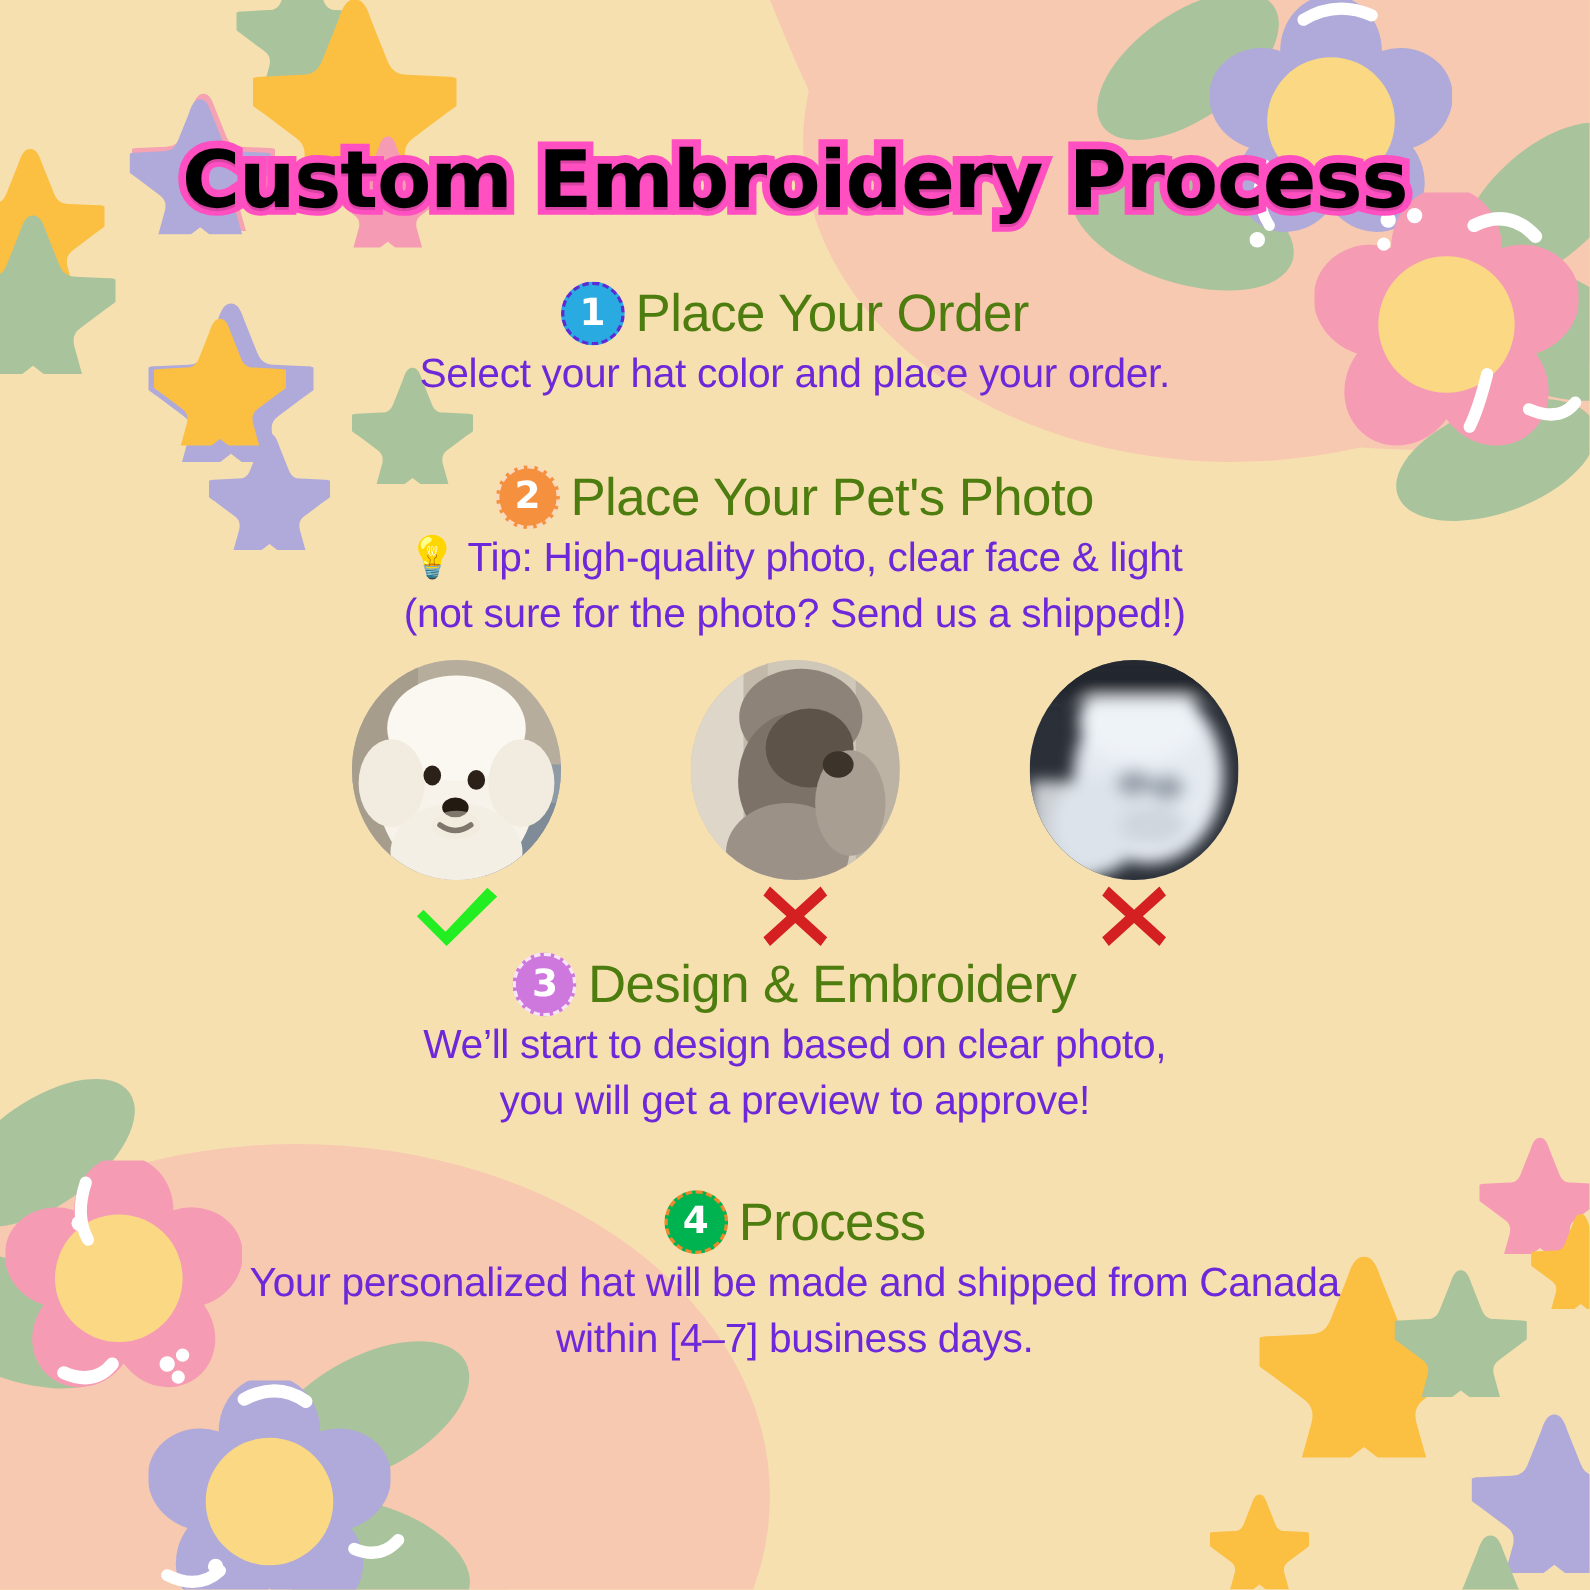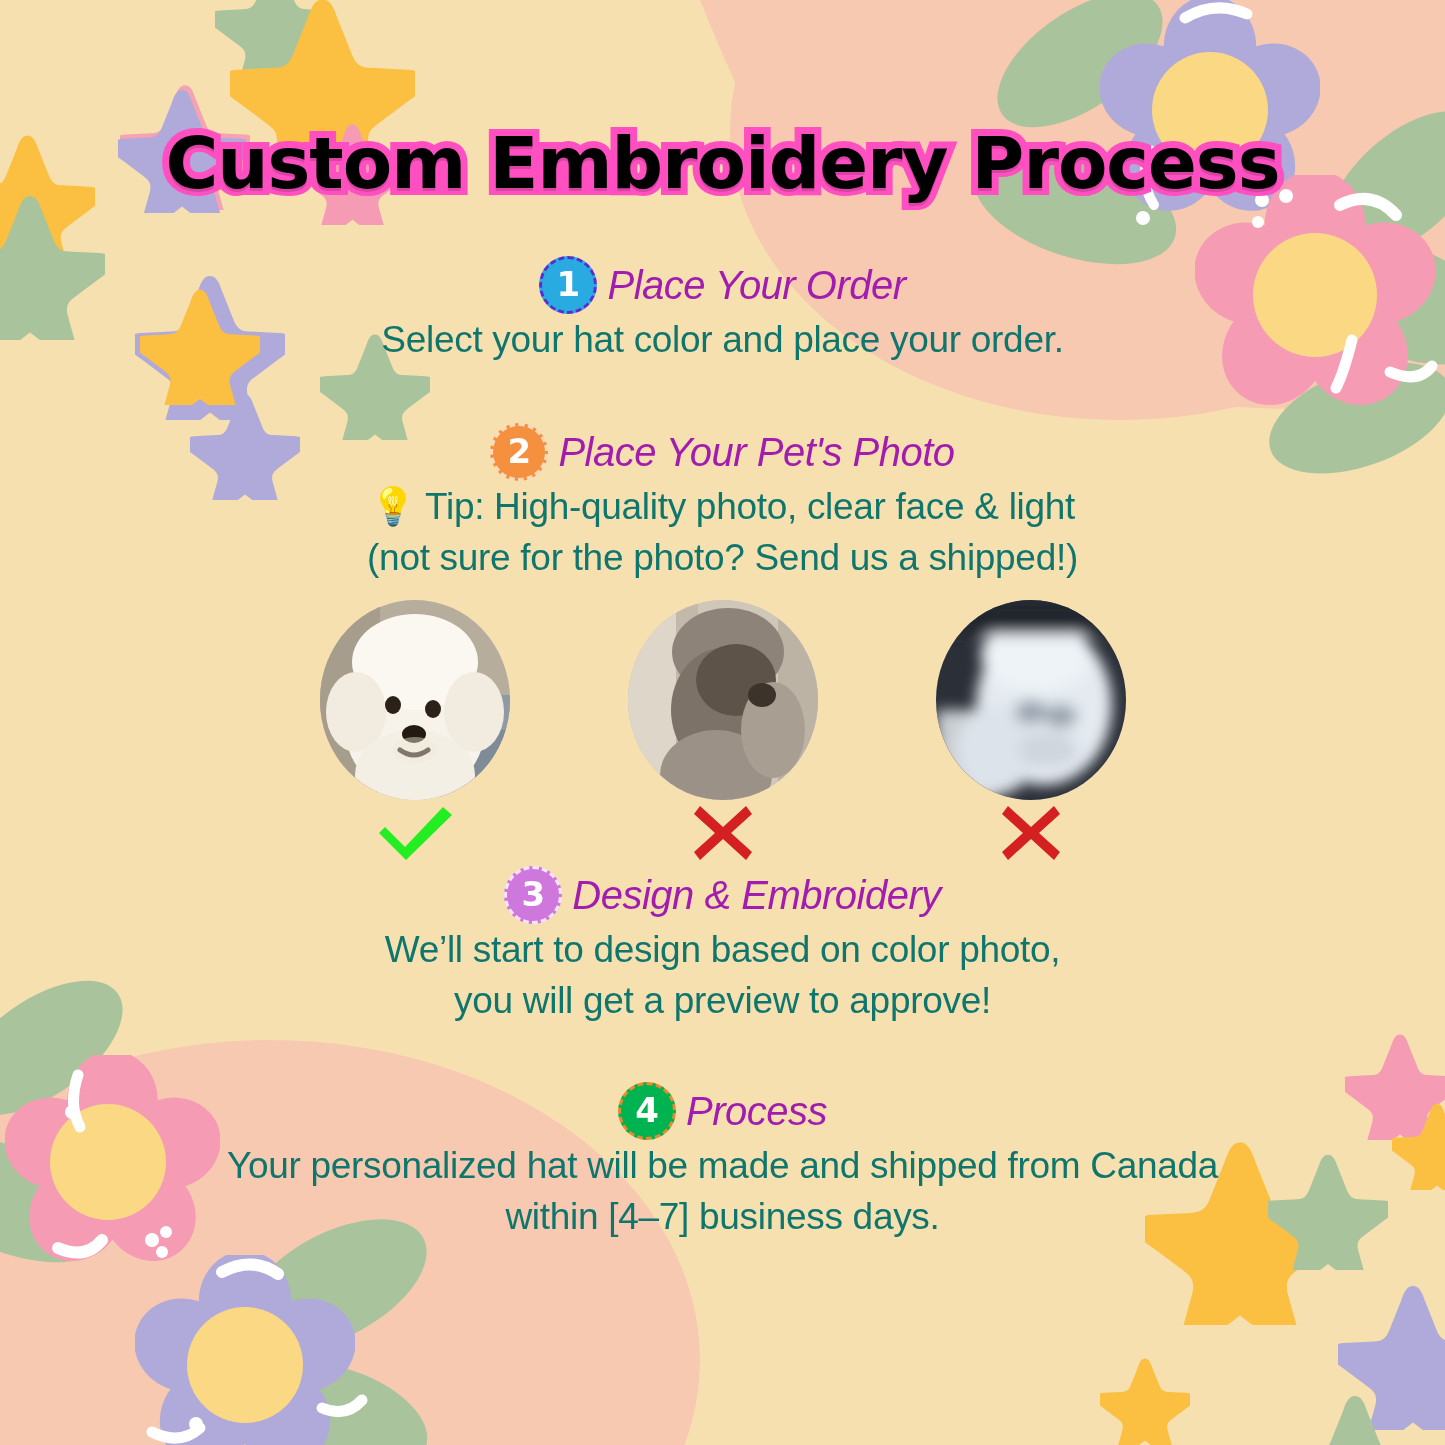--- a/index.html
+++ b/index.html
@@ -45,27 +45,26 @@
     box-sizing:border-box;
     line-height:1;
   }
   .badge span{transform:translateY(-1px);}
   .b1{background:#29ABE2;border:3px dashed #5B2BD6;}
   .b2{background:#F5903F;border:3px dashed #FBD9BC;}
   .b3{background:#CE77DD;border:3px dashed #F7E4F9;}
   .b4{background:#00B351;border:3px dashed #E88A2E;}
 
   .step-title{
-    font-size:40px;color:#a21caf;font-weight:400;
+    font-size:48px;color:#4d7c0f;font-weight:400;
     font-family:"Liberation Sans", sans-serif;
     letter-spacing:-0.5px;
-    font-style:italic;
   }
   .step-line{
-    font-size:37px;color:#0f766e;line-height:1.32;
+    font-size:37px;color:#6d28d9;line-height:1.32;
     font-family:"Liberation Sans", sans-serif;
     letter-spacing:-0.3px;
     margin-top:2px;
   }
 
   
   .photo-row{
     position:absolute;left:0;width:1445px;top:600px;
     display:flex;justify-content:center;align-items:flex-start;gap:118px;
   }
@@ -326,21 +325,21 @@
       </div>
     </div>
 
     <div class="step" style="top:866px;">
       <div class="step-head">
         <div class="badge b3">
           <span>3</span>
         </div>
         <div class="step-title">Design &amp; Embroidery</div>
       </div>
-      <div class="step-line">We’ll start to design based on color photo,</div>
+      <div class="step-line">We’ll start to design based on clear photo,</div>
       <div class="step-line">you will get a preview to approve!</div>
     </div>
 
     <div class="step" style="top:1082px;">
       <div class="step-head">
         <div class="badge b4">
           <span>4</span>
         </div>
         <div class="step-title">Process</div>
       </div>

